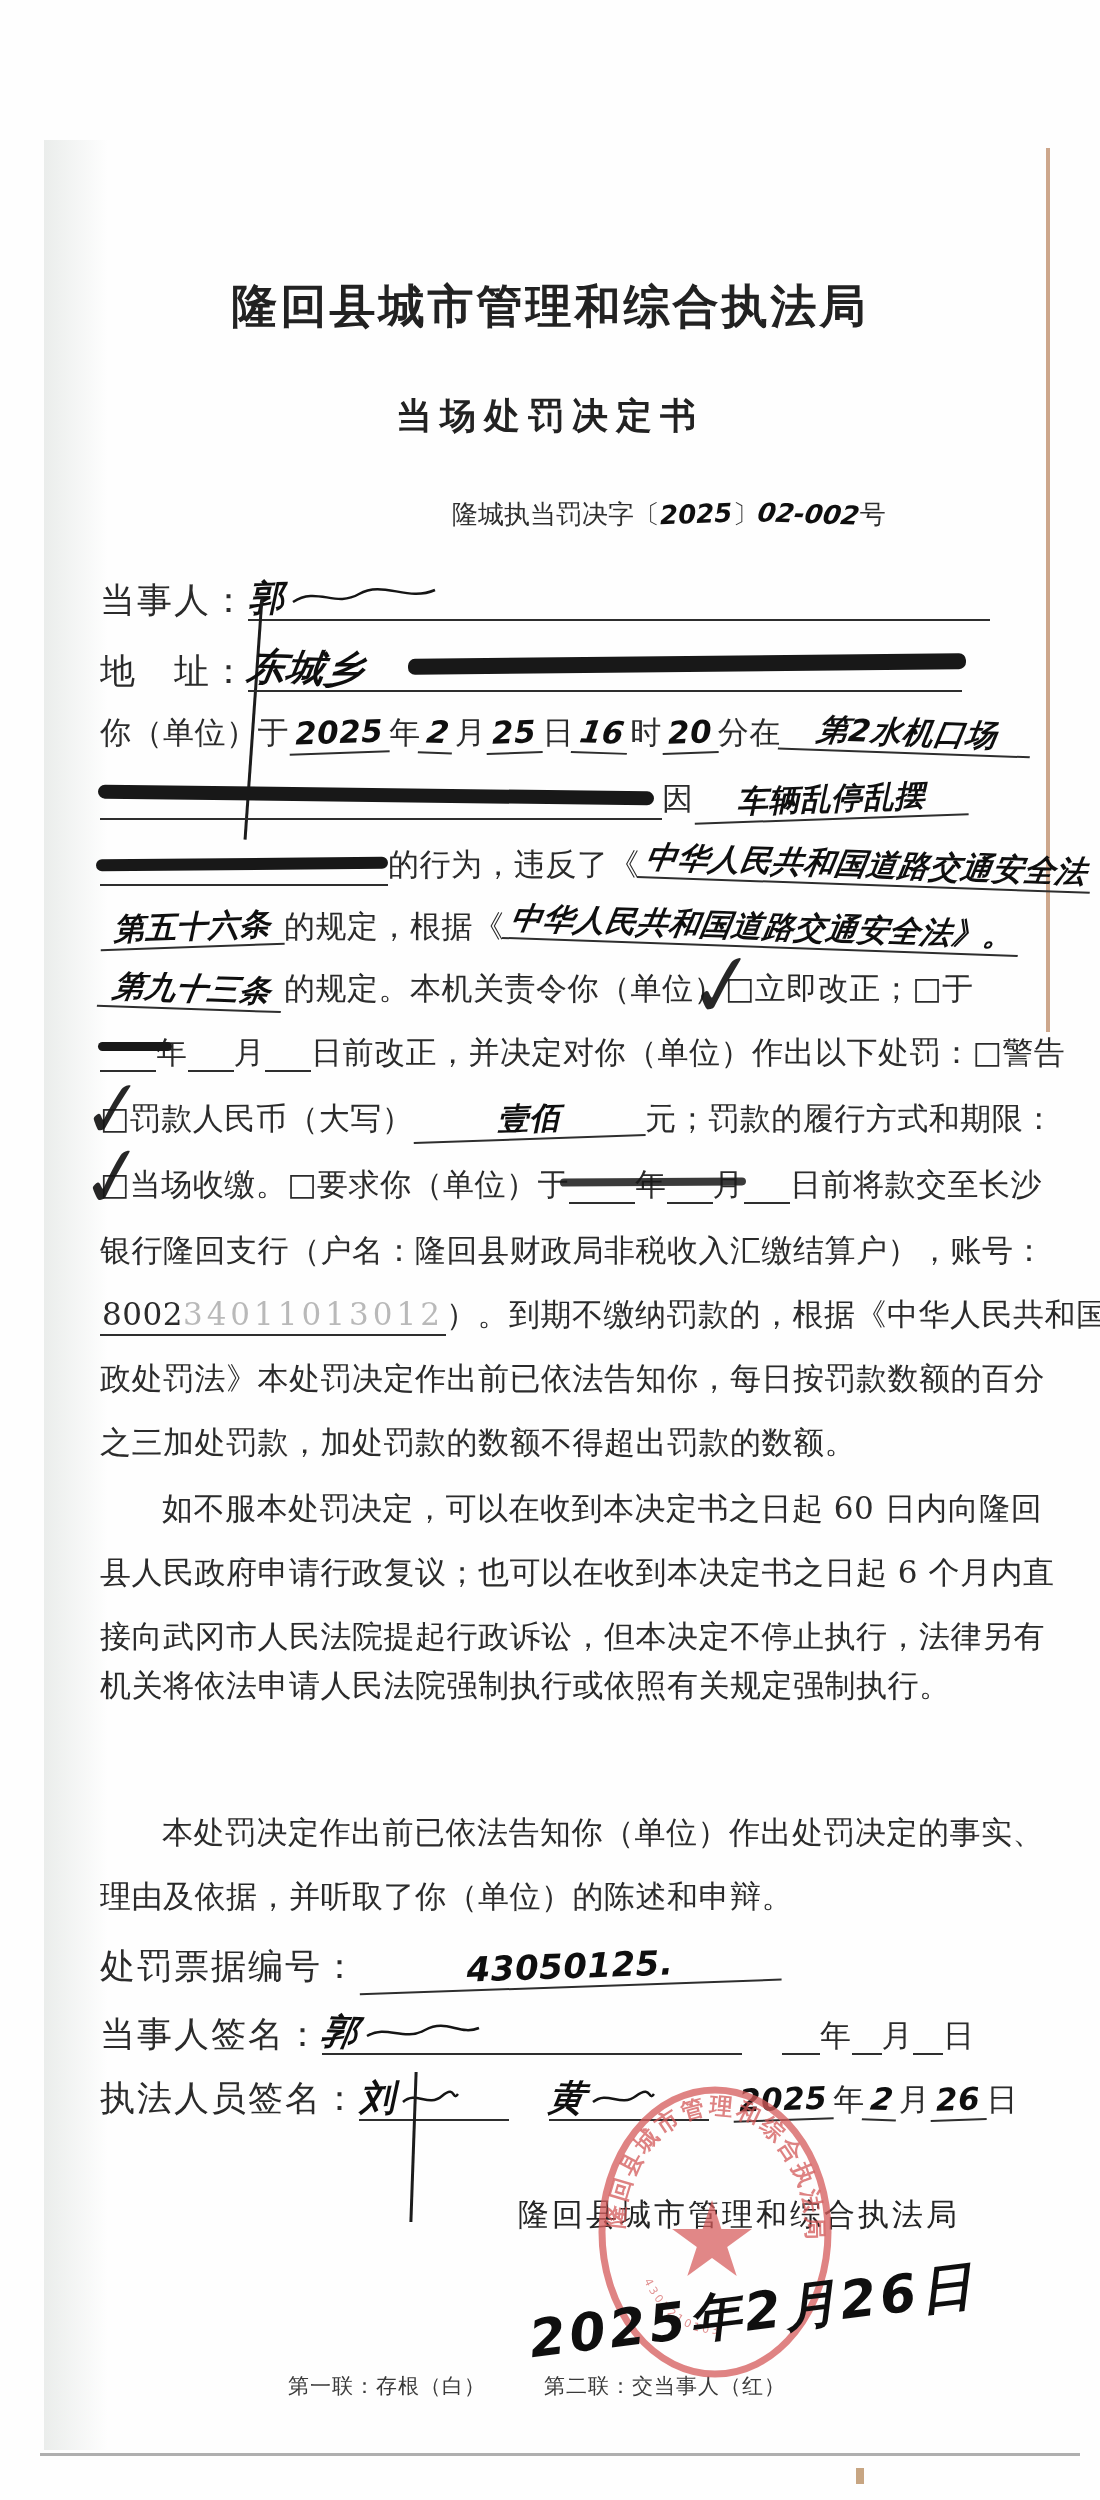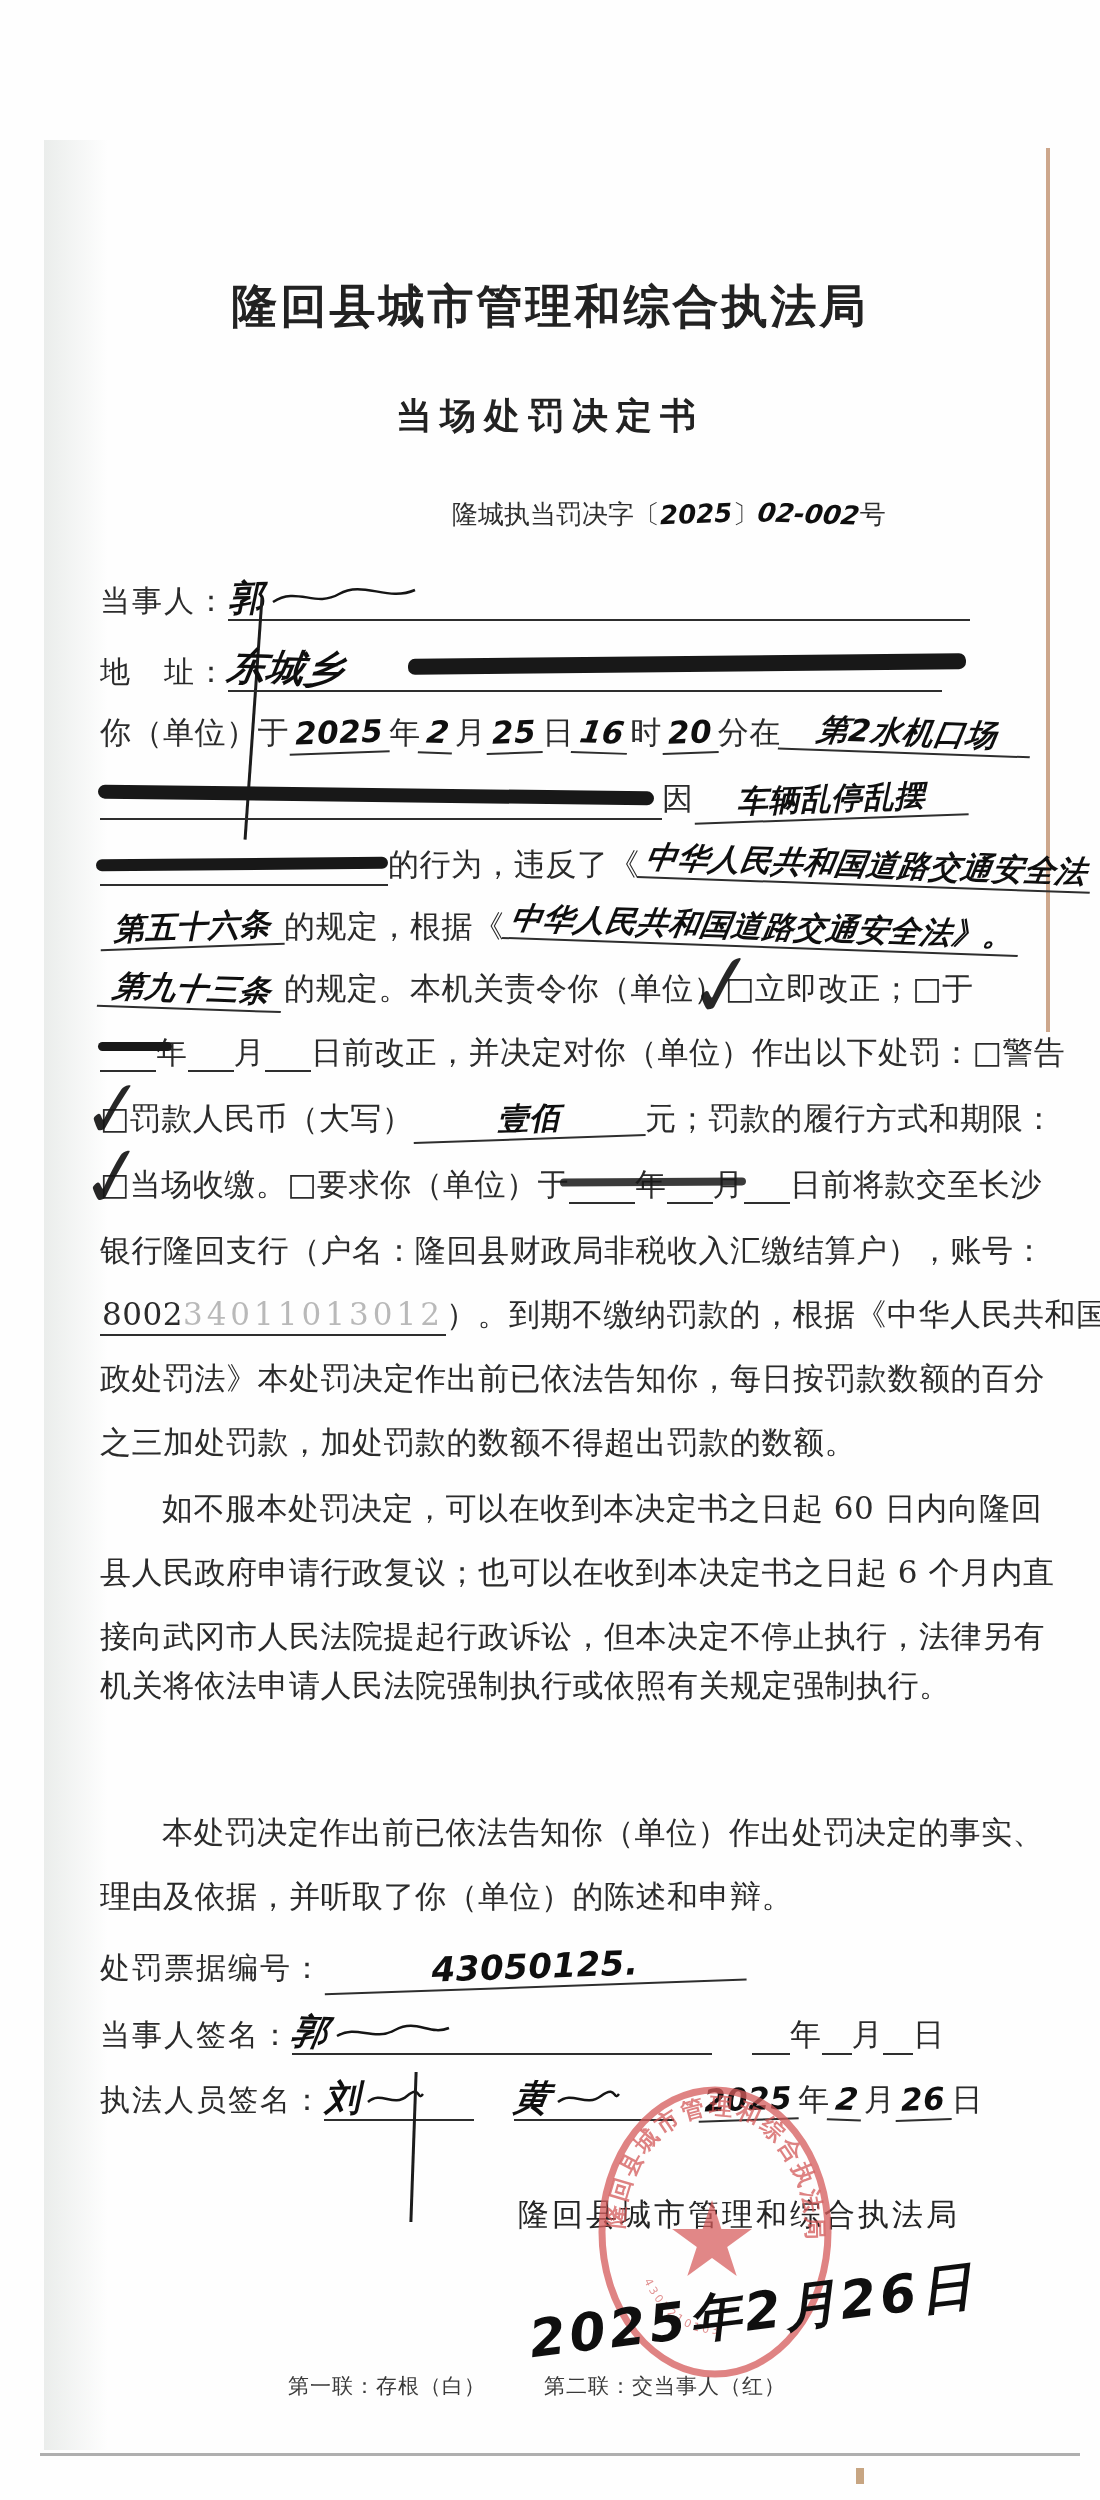--- a/index.html
+++ b/index.html
@@ -24,21 +24,21 @@
   .hw{font-family:"DejaVu Sans","Liberation Sans",sans-serif;font-style:italic;font-weight:700;color:#0f0f0f;}
   .t1{display:inline-block;transform:rotate(-2deg);}
   .t2{display:inline-block;transform:rotate(2deg) skewX(-7deg);}
   .fill{display:inline-block;border-bottom:2px solid #2e2e2e;padding:0 6px;text-align:center;}
   .thick{border-bottom-width:6px;border-bottom-color:#171717;}
   .blank{display:inline-block;border-bottom:2px solid #2e2e2e;height:1.05em;vertical-align:bottom;}
   .redact{position:absolute;background:#181818;border-radius:7px;}
   .stroke{position:absolute;background:#1c1c1c;}
   .check{position:absolute;font-family:"DejaVu Sans",sans-serif;font-weight:bold;color:#141414;opacity:.92;}
   .acct-faint{opacity:.32;letter-spacing:4px;}
-  .label{font-size:30px;letter-spacing:2px;}
+  .label{font-size:35px;letter-spacing:2px;}
   .sigline{display:inline-block;border-bottom:2px solid #2e2e2e;text-align:left;vertical-align:bottom;}
   .f-agency{left:518px;top:2194px;font-size:31px;letter-spacing:3px;color:#242424;white-space:nowrap;}
   .f-date{left:528px;top:2278px;font-size:52px;transform:rotate(-7deg);letter-spacing:4px;z-index:7;white-space:nowrap;}
   .dist{left:288px;top:2372px;font-size:21px;color:#3a3a3a;white-space:nowrap;letter-spacing:1px;}
   .dist span{margin-right:58px;}
   .seal{position:absolute;left:590px;top:2082px;z-index:5;opacity:.92;}
   .squig{vertical-align:baseline;margin-left:4px;}
 </style>
 </head>
 <body>

